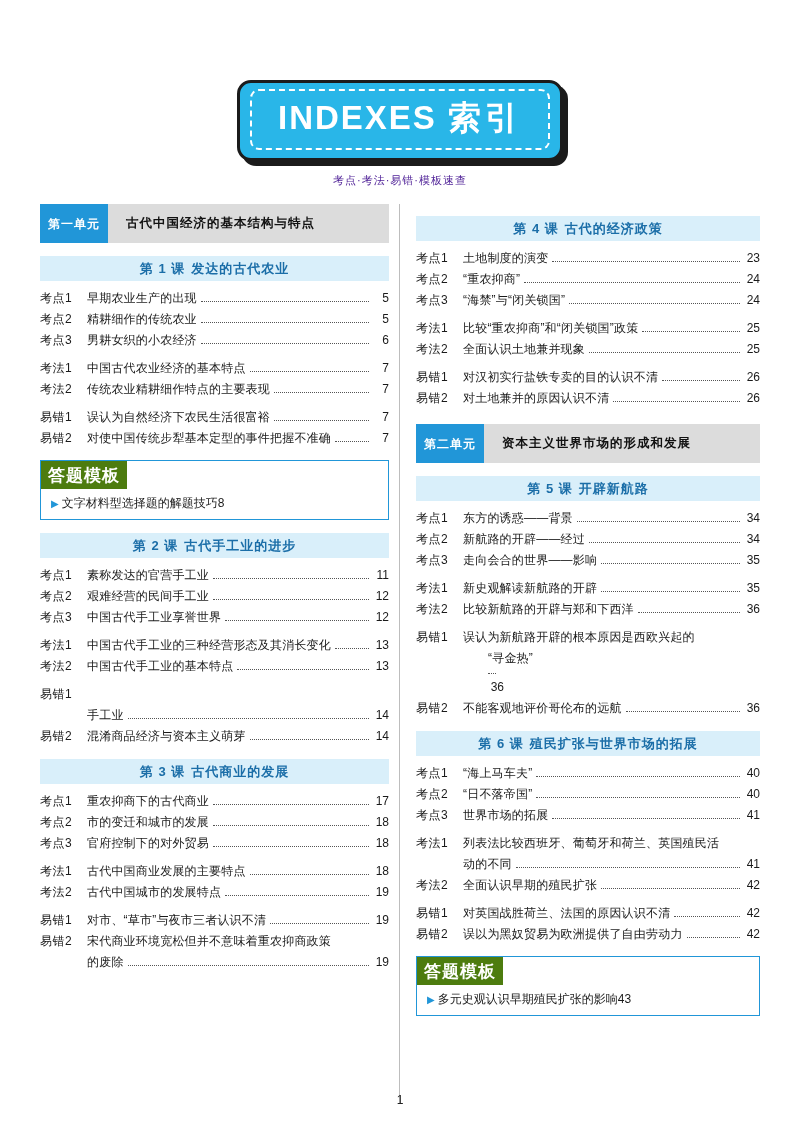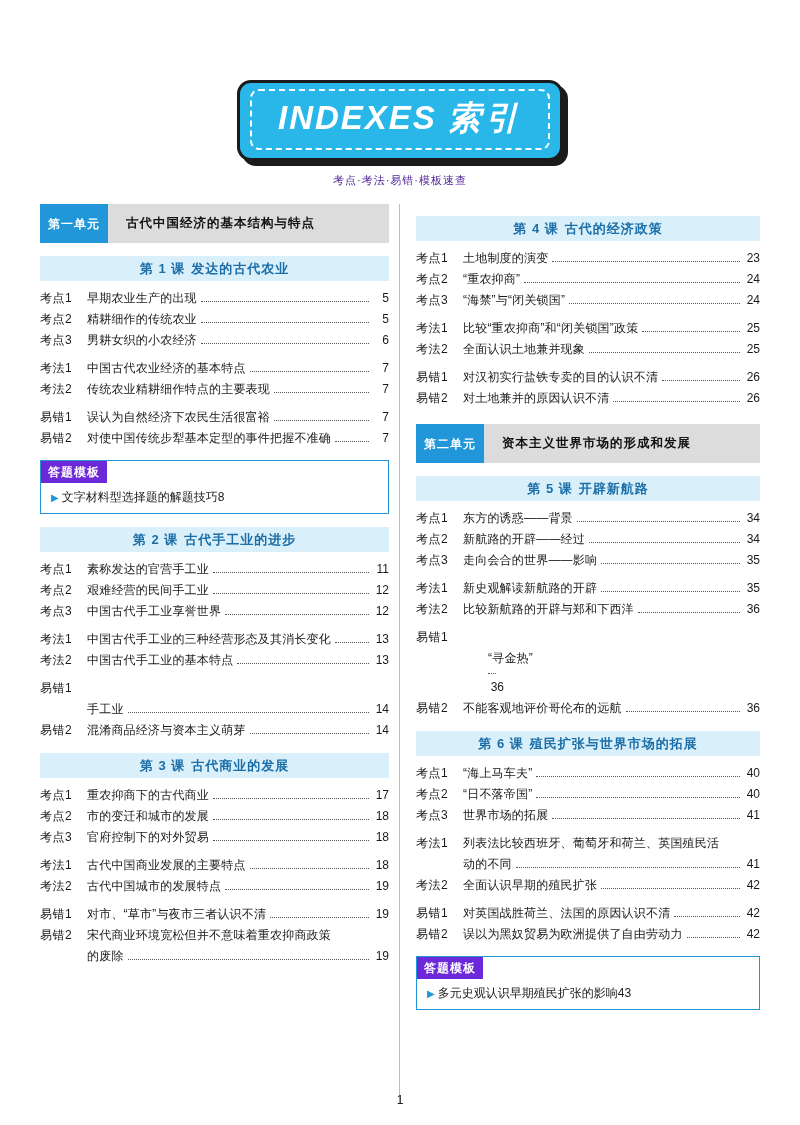--- a/index.html
+++ b/index.html
@@ -33,21 +33,20 @@
   }
   .title-inner {
     border: 2px dashed #ffffff;
     border-radius: 9px;
     padding: 5px 26px 7px 26px;
     color: #ffffff;
     font-size: 33px;
     font-weight: bold;
     letter-spacing: 2px;
     white-space: nowrap;
-    font-style: italic;
   }
   .title-inner .cn { letter-spacing: 4px; }
   .subtitle {
     text-align:center;
     font-size: 11px;
     color: #4c1d95;
     margin-top: 12px;
     letter-spacing: 1px;
   }
 
@@ -146,23 +145,23 @@
 
   
   .tmpl-box {
     border: 1px solid #2196d8;
     margin-top: 12px;
     padding: 0 0 7px 0;
     position: relative;
   }
   .tmpl-tag {
     display:inline-block;
-    background:#6d28d9;
+    background:#4d7c0f;
     color:#fff;
-    font-size:12px;
+    font-size:17px;
     font-weight:bold;
     padding: 3px 7px 2px 7px;
     letter-spacing:1px;
     font-family:Liberation Mono, monospace;
   }
   .tmpl-entry {
     display:flex;
     align-items:baseline;
     font-size:12px;
     padding: 6px 8px 0 10px;
@@ -468,20 +467,21 @@
         <div class="entry">
             <span class="lbl">考法2</span>
             <span class="txt">比较新航路的开辟与郑和下西洋</span>
             <span class="dots"></span>
             <span class="pg">36</span>
           </div>
       </div>
       <div class="group">
         <div class="entry">
             <span class="lbl">易错1</span>
+            <span class="txt">误认为新航路开辟的根本原因是西欧兴起的</span>
           </div>
         <div class="entry cont2">
             <span class="txt">“寻金热”</span>
             <span class="dots"></span>
             <span class="pg">36</span>
           </div>
         <div class="entry">
             <span class="lbl">易错2</span>
             <span class="txt">不能客观地评价哥伦布的远航</span>
             <span class="dots"></span>

